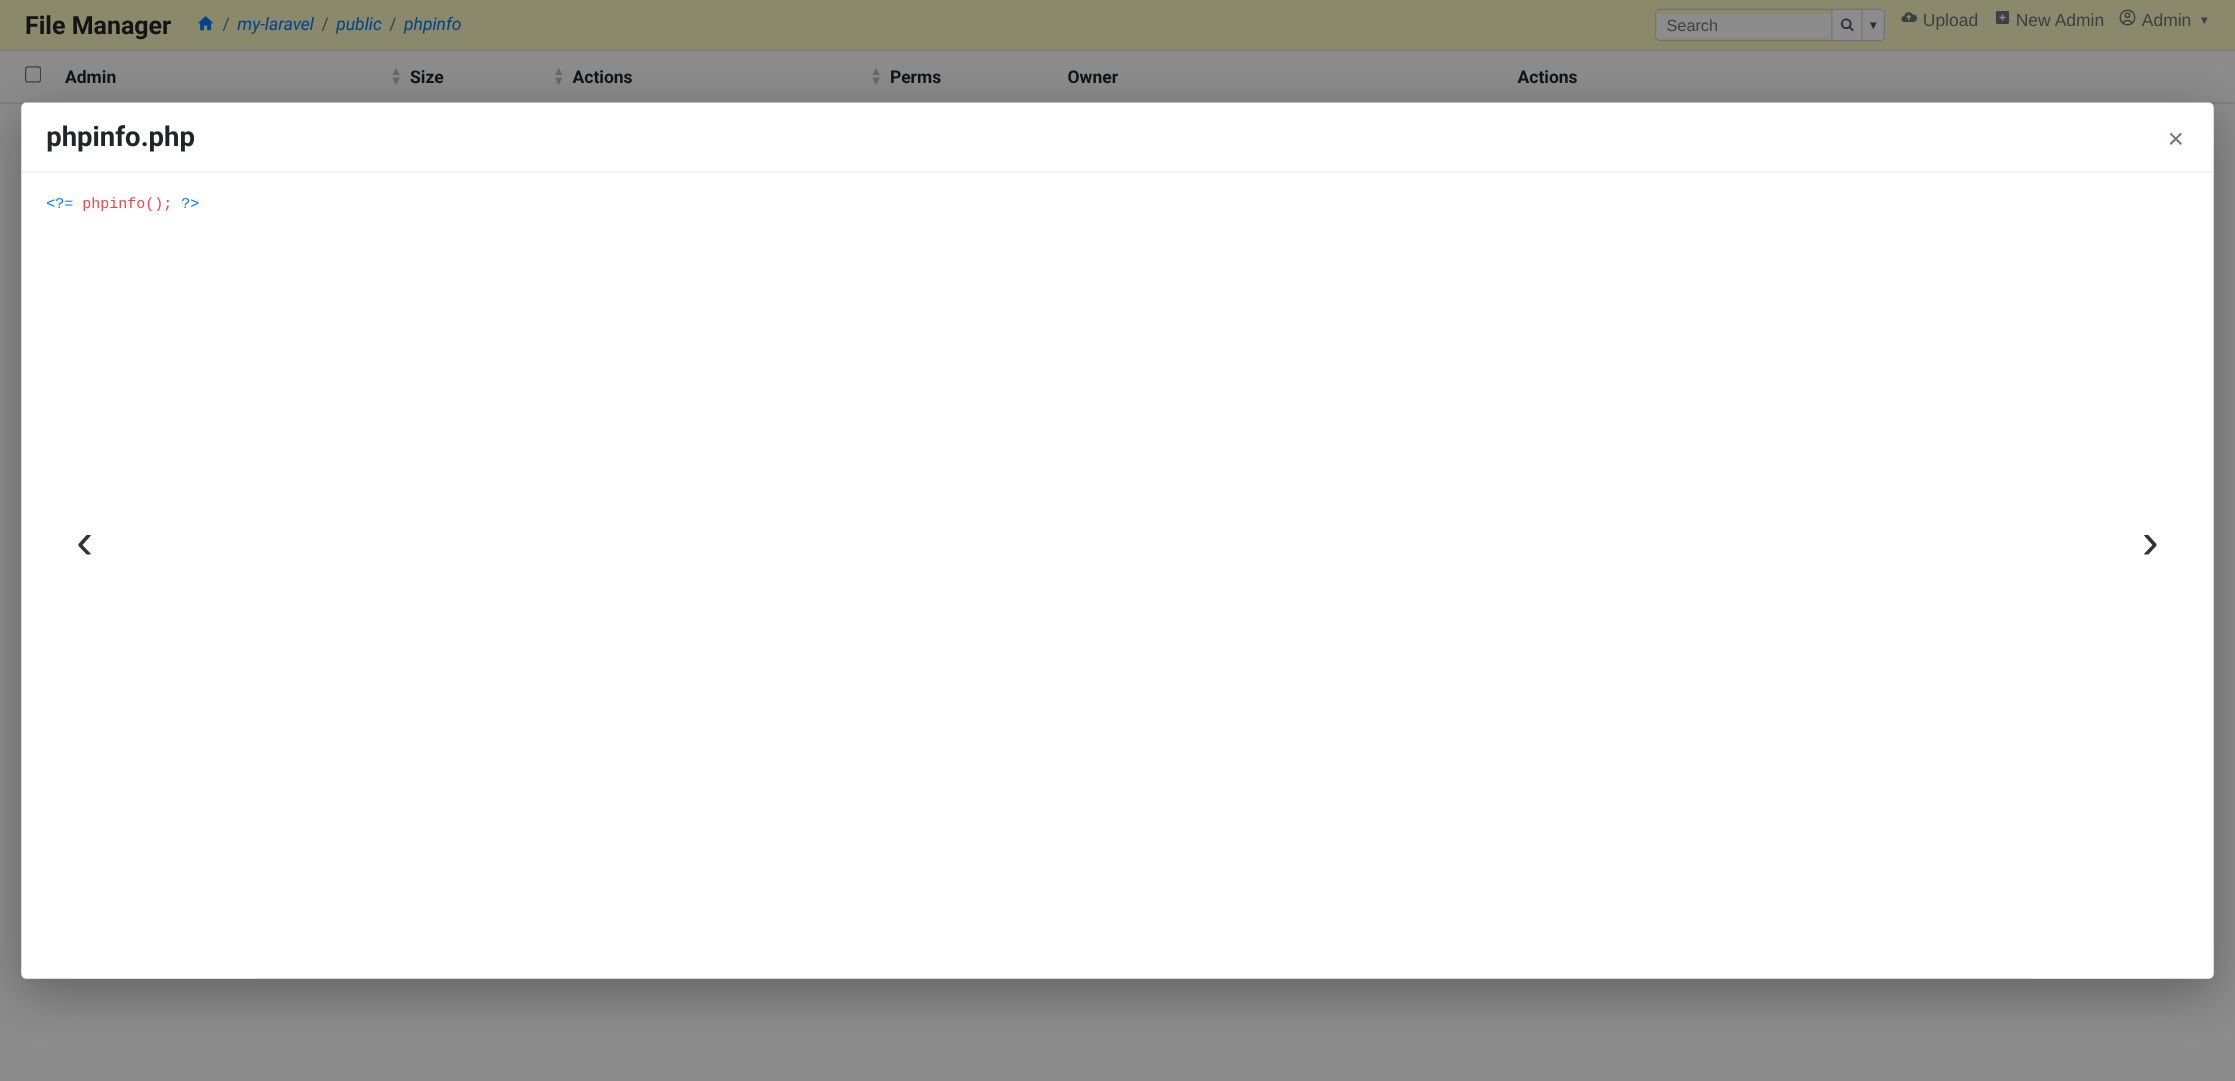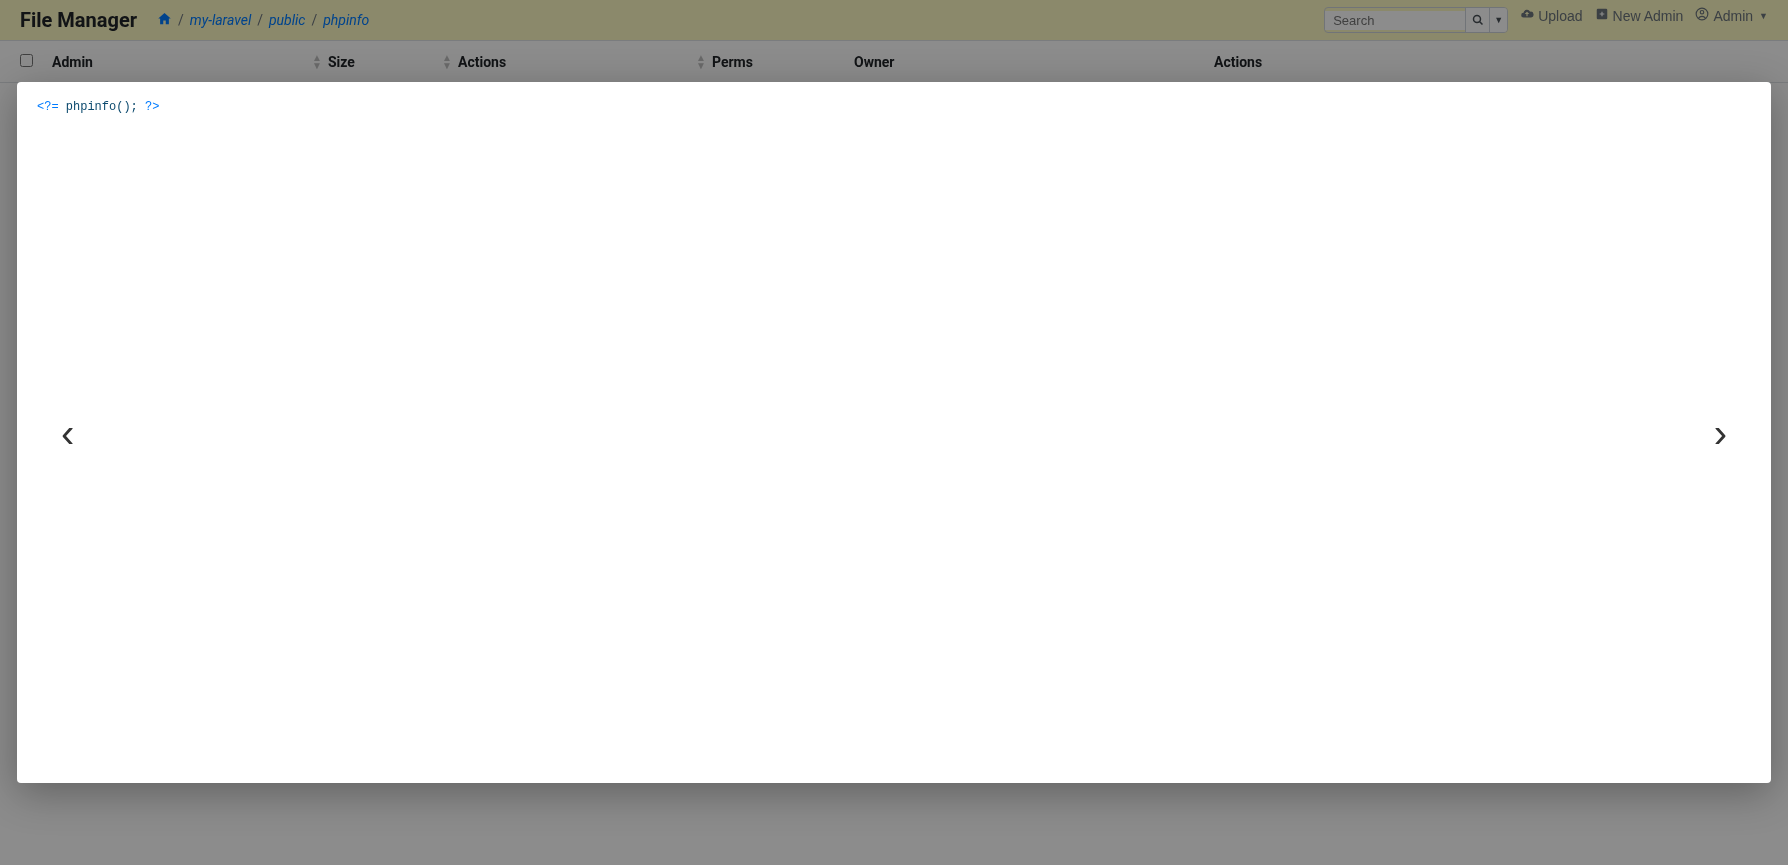--- a/index.html
+++ b/index.html
@@ -38,21 +38,21 @@
 .overlay { position: absolute; inset: 0; background: rgba(0,0,0,0.45); }
 
 
 .modal { position: absolute; left: 17px; right: 17px; top: 82px; bottom: 82px; background: #fff; border-radius: 4px; box-shadow: 0 10px 40px rgba(0,0,0,0.3); display: flex; flex-direction: column; }
 .modal-header { padding: 16px 20px 14px 20px; border-bottom: 1px solid #e9ecef; display: flex; align-items: center; }
 .modal-title { font-size: 22px; font-weight: 700; color: #212529; }
 .modal-close { margin-left: auto; background: none; border: none; font-size: 22px; color: #6c757d; cursor: pointer; line-height: 1; padding: 0 4px; }
 .modal-body { flex: 1; padding: 18px 20px; font-family: SFMono-Regular, Menlo, Monaco, Consolas, "Liberation Mono", "Courier New", monospace; font-size: 12px; overflow: auto; position: relative; }
 .code-line { white-space: pre; }
 .tok-tag { color: #007bff; }
-.tok-fn { color: #0c4a6e; }
+.tok-fn { color: #ef4444; }
 
 
 .nav-arrow { position: absolute; top: 50%; transform: translateY(-50%); font-size: 40px; color: #333; cursor: pointer; user-select: none; font-weight: 300; background:none;border:none;line-height:1;padding:8px;}
 .nav-left { left: 36px; }
 .nav-right { right: 36px; }
 </style>
 </head>
 <body>
 
 <div class="header">
@@ -144,20 +144,26 @@
     <span>Owner</span>
   </div>
   <div class="th th-actions">
     <span>Actions</span>
   </div>
 </div>
 
 <div class="overlay"></div>
 
 <div class="modal">
+  <div class="modal-header">
+    <div class="modal-title">phpinfo.php</div>
+    <button class="modal-close">
+      <span>×</span>
+    </button>
+  </div>
   <div class="modal-body">
     <div class="code-line"><span class="tok-tag">&lt;?=</span><span class="tok-fn"> phpinfo(); </span><span class="tok-tag">?&gt;</span></div>
   </div>
   <button class="nav-arrow nav-left">
     <span>‹</span>
   </button>
   <button class="nav-arrow nav-right">
     <span>›</span>
   </button>
 </div>

